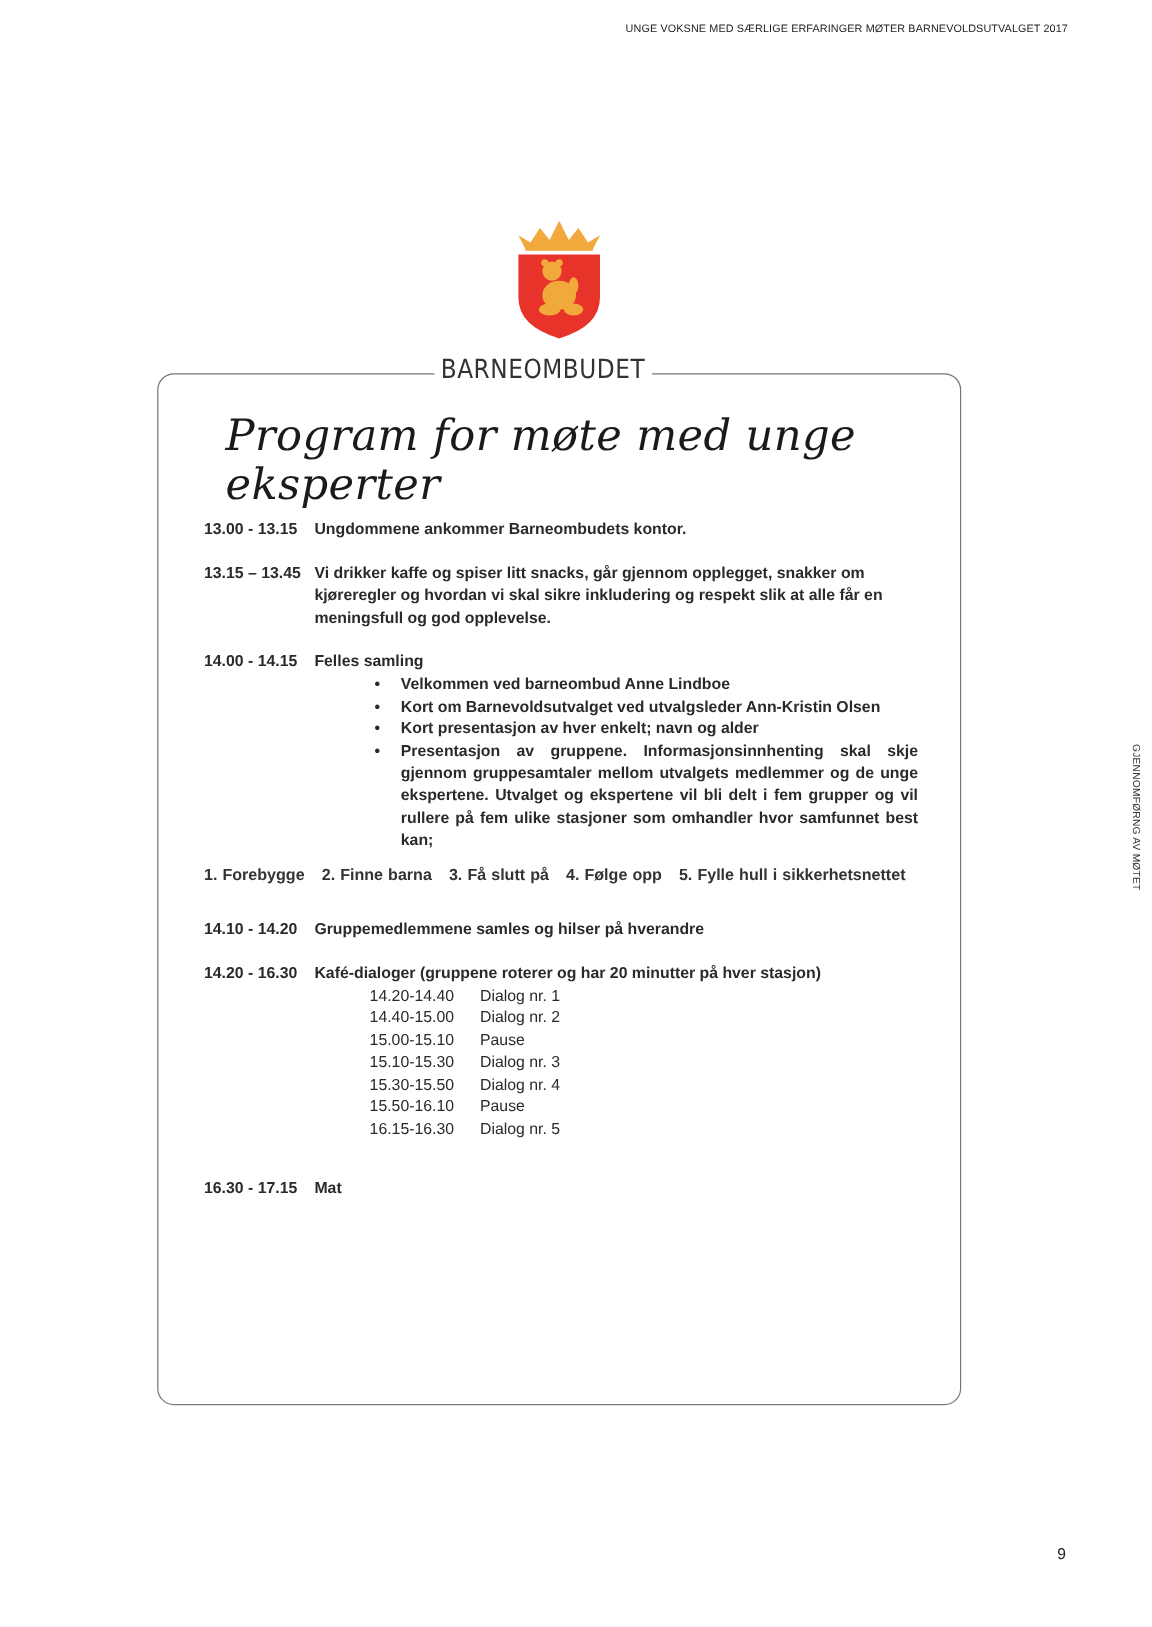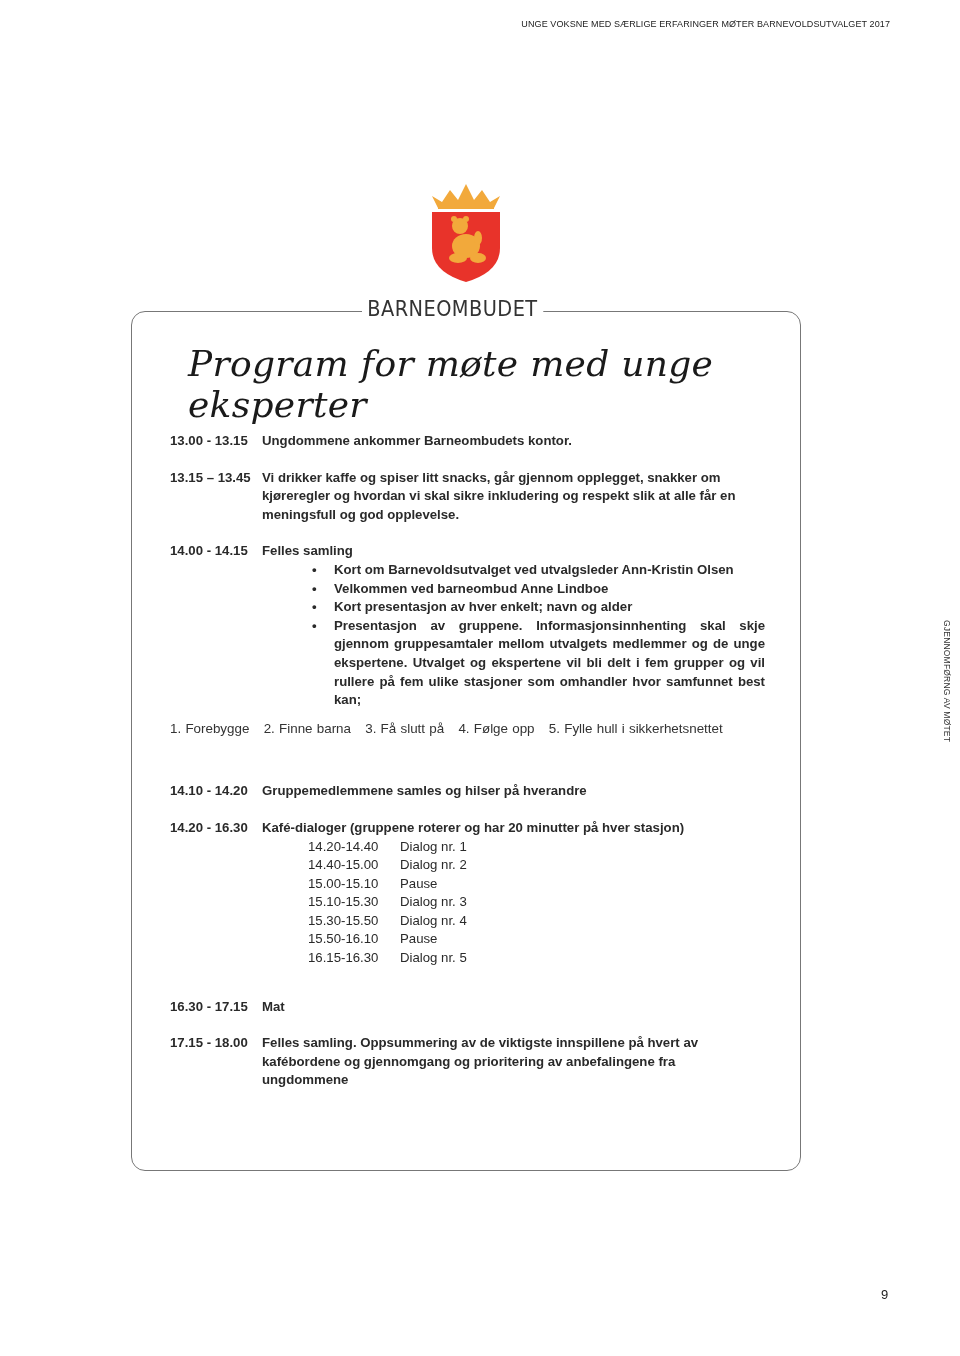--- a/index.html
+++ b/index.html
@@ -43,21 +43,21 @@
   }
   .row { display: flex; margin-bottom: 18px; font-weight: bold; }
   .row .time { width: 92px; flex: 0 0 92px; }
   .row .desc { flex: 1; }
   ul.bullets { margin: 0; padding: 0 0 0 72px; list-style: none; }
   ul.bullets li { position: relative; padding-left: 0; text-align: justify; }
   ul.bullets li::before {
     content: "•"; position: absolute; left: -22px; top: 0;
   }
   .stations {
-    margin: 10px 0 44px 0; font-weight: normal; color: #333; font-size: 13.4px;
+    margin: 10px 0 27px 0; font-weight: bold; color: #333; font-size: 13.4px;
     word-spacing: 0.5px;
   }
   .stations span { margin-right: 10px; }
   .sub-schedule { margin: 0 0 0 138px; }
   .sub-row { display: flex; }
   .sub-row .st { width: 92px; flex: 0 0 92px; }
 </style>
 </head>
 <body>
 
@@ -95,22 +95,22 @@
   </div>
   <div class="row">
     <div class="time">13.15 – 13.45</div>
     <div class="desc">Vi drikker kaffe og spiser litt snacks, går gjennom opplegget, snakker om kjøreregler og hvordan vi skal sikre inkludering og respekt slik at alle får en meningsfull og god opplevelse.</div>
   </div>
   <div class="row" style="margin-bottom:0">
     <div class="time">14.00 - 14.15</div>
     <div class="desc">
       <div>Felles samling</div>
       <ul class="bullets">
+        <li>Velkommen ved barneombud Anne Lindboe</li>
         <li>Kort om Barnevoldsutvalget ved utvalgsleder Ann-Kristin Olsen</li>
-        <li>Velkommen ved barneombud Anne Lindboe</li>
         <li>Kort presentasjon av hver enkelt; navn og alder</li>
         <li>Presentasjon av gruppene. Informasjonsinnhenting skal skje gjennom gruppesamtaler mellom utvalgets medlemmer og de unge ekspertene. Utvalget og ekspertene vil bli delt i fem grupper og vil rullere på fem ulike stasjoner som omhandler hvor samfunnet best kan;</li>
       </ul>
     </div>
   </div>
 
   <div class="stations">
     <span>1. Forebygge</span>
     <span>2. Finne barna</span>
     <span>3. Få slutt på</span>
@@ -155,17 +155,13 @@
     </div>
     <div class="sub-row">
       <div class="st">16.15-16.30</div>
       <div>Dialog nr. 5</div>
     </div>
   </div>
   <div class="row">
     <div class="time">16.30 - 17.15</div>
     <div class="desc">Mat</div>
   </div>
-  <div class="row">
-    <div class="time">17.15 - 18.00</div>
-    <div class="desc">Felles samling. Oppsummering av de viktigste innspillene på hvert av kafébordene og gjennomgang og prioritering av anbefalingene fra ungdommene</div>
-  </div>
 </div>
 
 </body></html>

